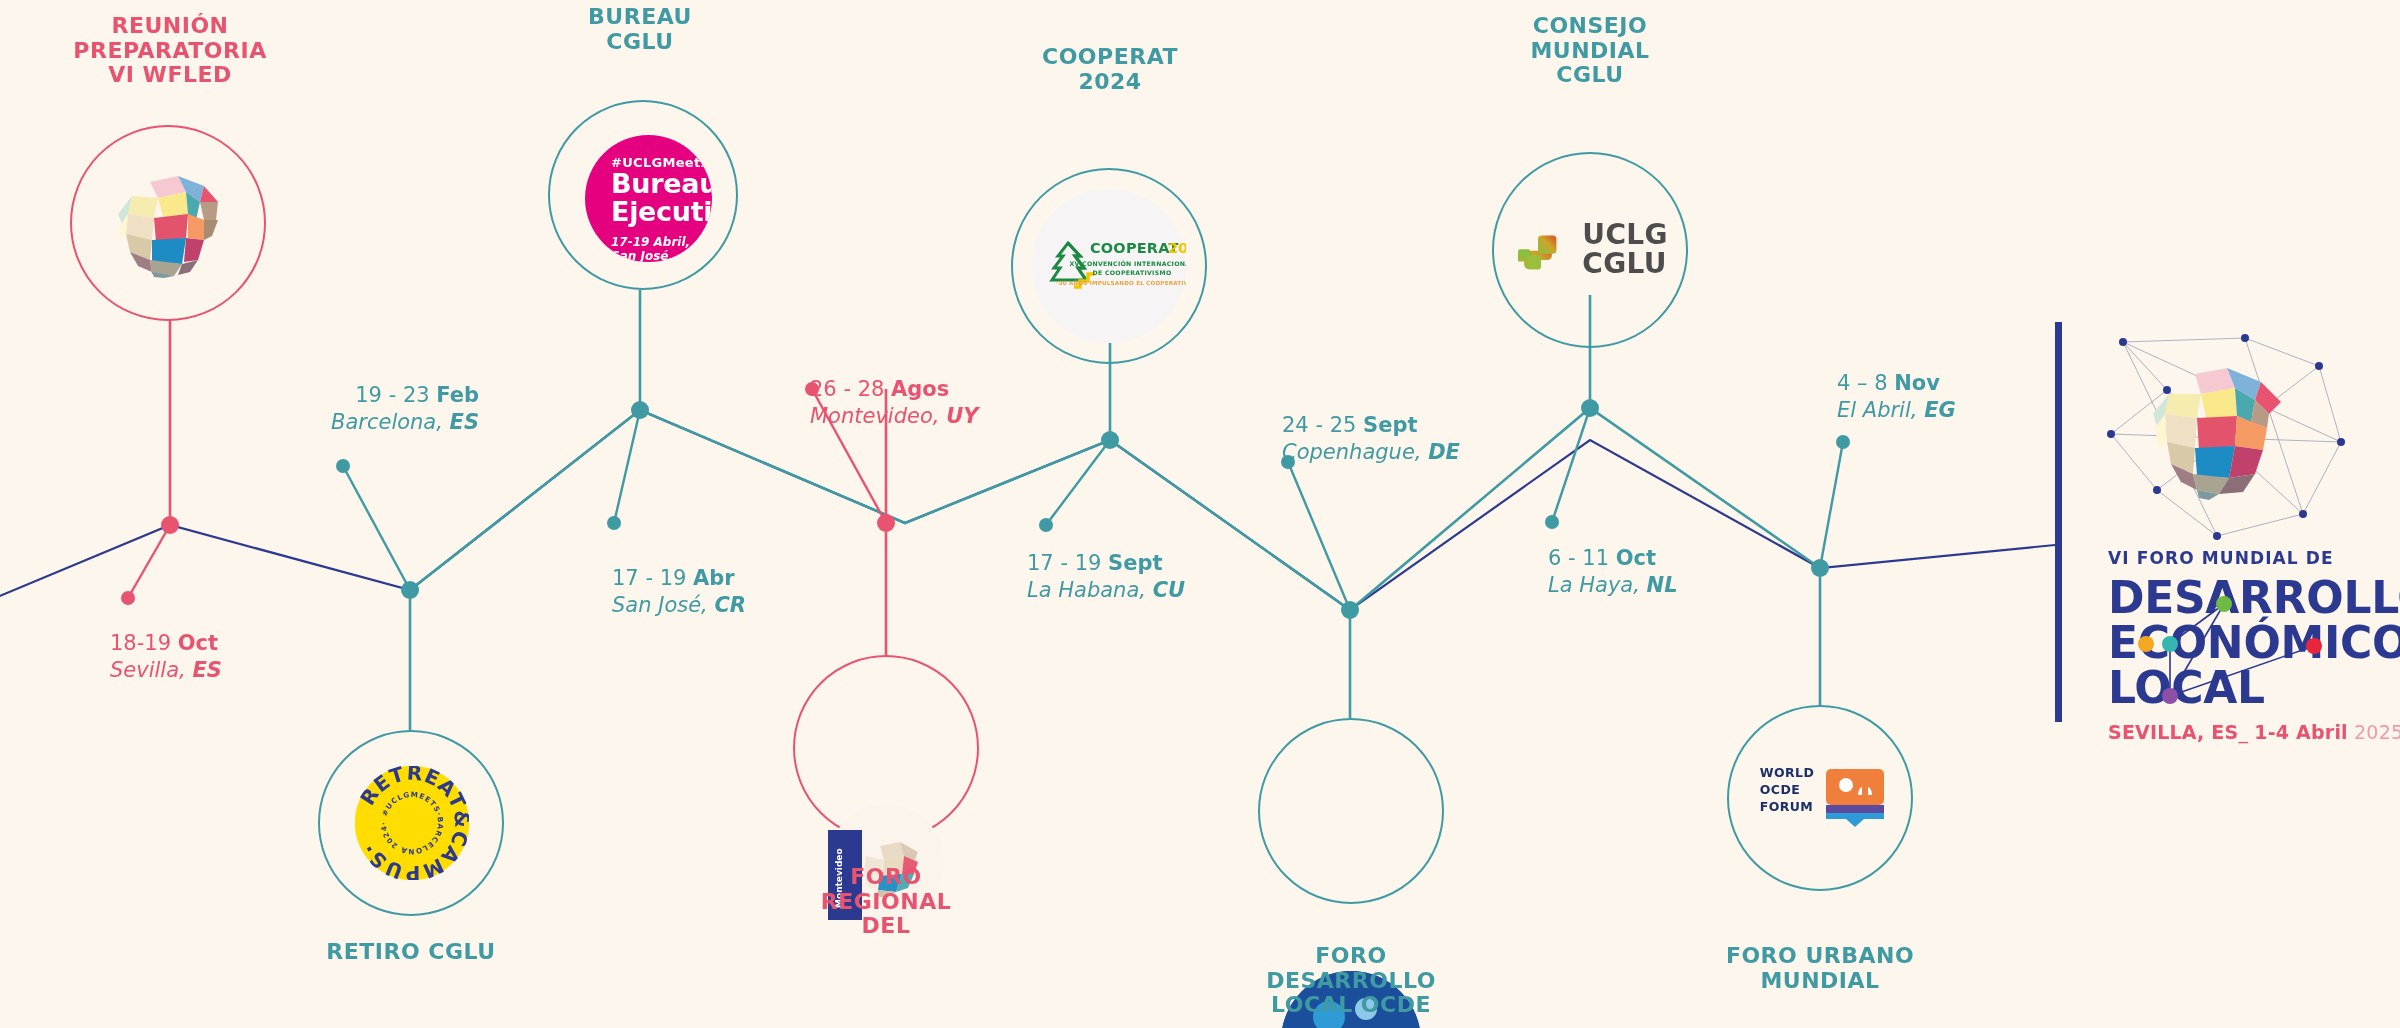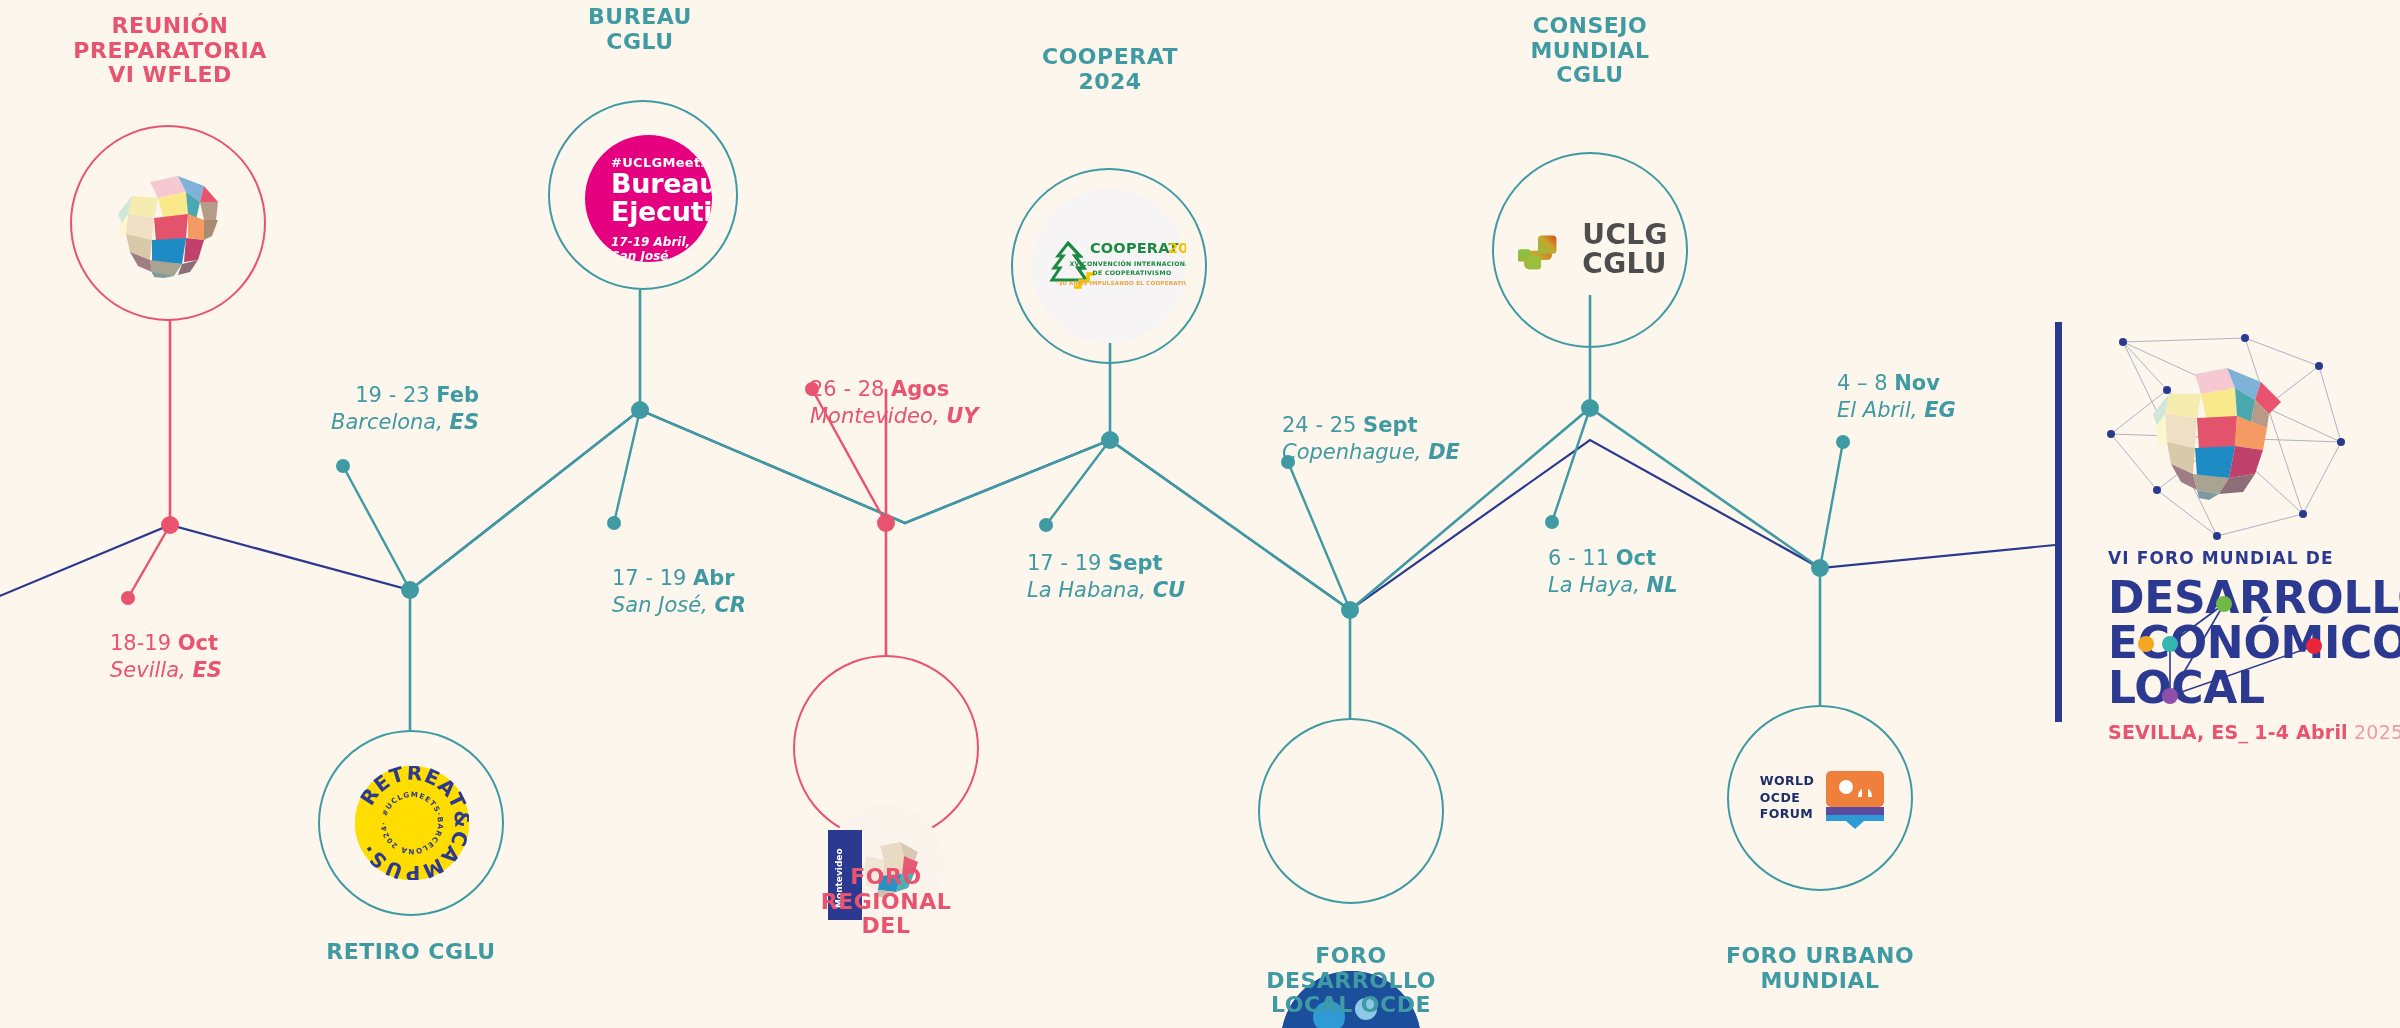--- a/index.html
+++ b/index.html
@@ -62,21 +62,21 @@
   .uclg{display:flex;align-items:center;gap:12px;}
   .uclg-word{font-size:28px;font-weight:700;color:#4d4d4d;line-height:1.02;letter-spacing:.4px;}
 
   
   .retreat{border-radius:50%;background:#ffdd00;position:relative;}
 
   
   .monte{position:relative;overflow:hidden;}
 
   
-  .wuf{display:flex;align-items:center;gap:10px;}
+  .wuf{display:flex;align-items:flex-start;gap:10px;}
   .wuf-word{font-size:12.5px;font-weight:800;color:#1b2f6b;line-height:1.35;letter-spacing:.4px;}
 
   
   .ocde{border-radius:50%;background:#1b4f9c;position:relative;overflow:hidden;}
 
   
   .vbar{position:absolute;background:#2b3990;}
   .sev-pre{font-size:17px;font-weight:700;color:#2b3990;letter-spacing:1.1px;}
   .sev-big{font-size:44px;font-weight:700;color:#2b3990;letter-spacing:-.3px;line-height:1.02;}
   .sev-foot{font-size:19px;letter-spacing:.2px;}

